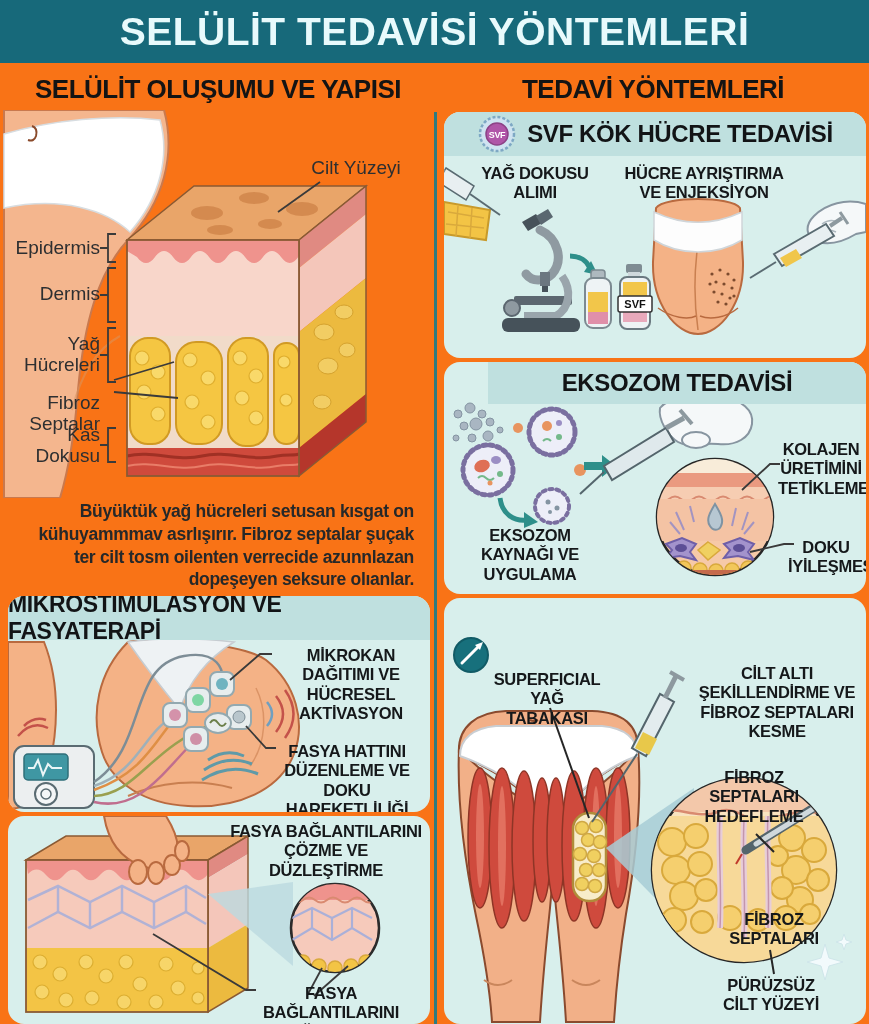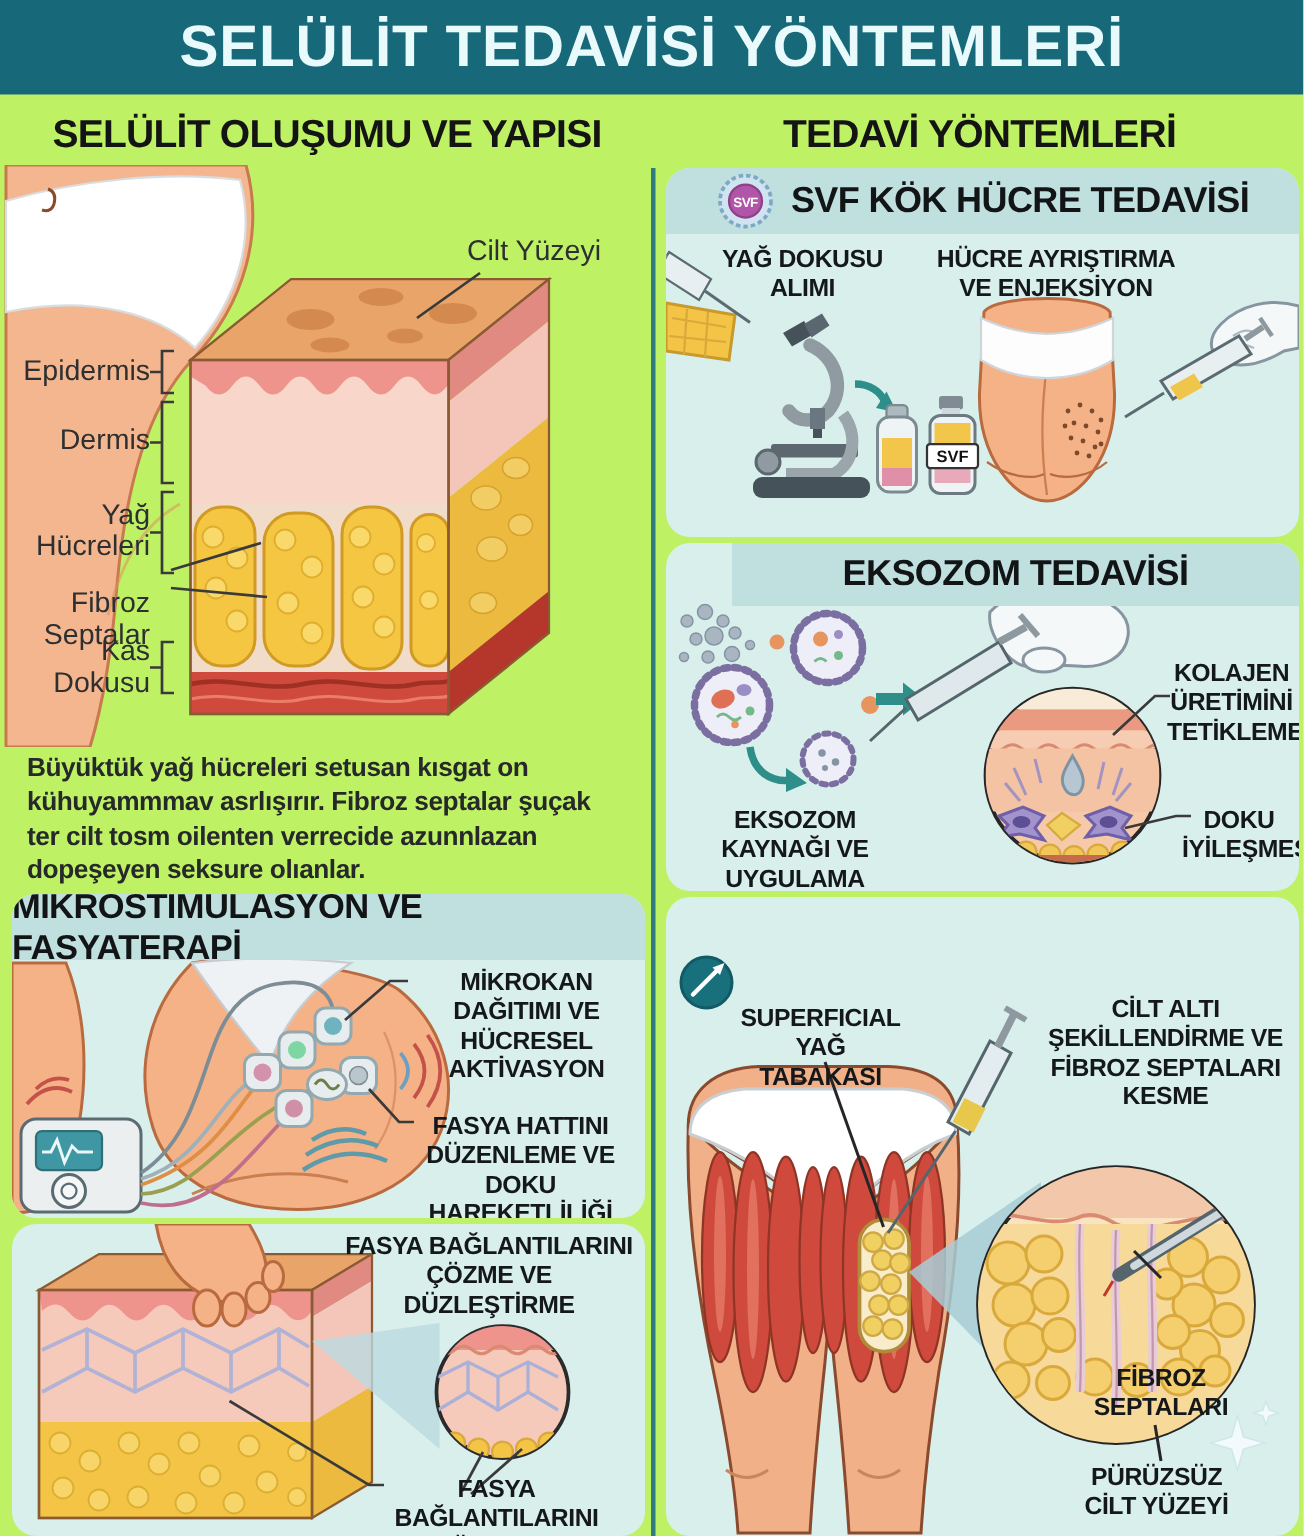--- a/index.html
+++ b/index.html
@@ -1,31 +1,31 @@
 <!DOCTYPE html>
 <html><head>
 <meta charset="utf-8">
 <style>
   html,body{margin:0;padding:0;background:#e8eef0;}
-  .page{position:relative;width:869px;height:1024px;background:#bef264;overflow:hidden;
+  .page{position:relative;width:869px;height:1024px;background:#f97316;overflow:hidden;
         font-family:"Liberation Sans",sans-serif;color:#1a1c1e;margin:0 auto;}
   .hdr{position:absolute;left:0;top:0;width:869px;height:63px;background:#17697a;
        display:flex;align-items:center;justify-content:center;}
   .hdr .t{font-size:39px;font-weight:bold;color:#e8fafc;letter-spacing:.5px;}
   .colhead{position:absolute;top:70px;height:38px;display:flex;align-items:center;justify-content:center;
            font-size:26px;font-weight:bold;color:#141414;letter-spacing:-.5px;}
   .divider{position:absolute;left:434px;top:112px;width:3px;height:912px;background:#2e7b80;}
   .panel{position:absolute;border-radius:16px;background:#d8efec;overflow:hidden;}
   .band{position:absolute;left:0;top:0;right:0;background:#bfe0df;display:flex;align-items:center;
         justify-content:center;font-weight:bold;color:#121416;letter-spacing:-.4px;gap:10px;}
   .art{position:absolute;left:0;top:0;}
   .cap{position:absolute;font-weight:bold;font-size:16.5px;line-height:1.18;text-align:center;
        color:#15181a;letter-spacing:-.3px;}
   .anat{position:absolute;font-size:19px;font-weight:500;color:#2d2f31;line-height:1.1;text-align:right;}
-  .para{position:absolute;left:18px;top:500px;width:396px;text-align:left;font-size:17.5px;
+  .para{position:absolute;left:18px;top:500px;width:396px;text-align:right;font-size:17.5px;
         font-weight:bold;letter-spacing:-.3px;line-height:1.3;color:#262829;}
   .sect{position:absolute;}
   svg text{font-family:"Liberation Sans",sans-serif;}
 </style>
 </head>
 <body>
 
 <div class="page">
 
   <div class="hdr">
@@ -406,21 +406,21 @@
           </g>
           <rect x="213" y="208" width="116" height="10" fill="#c56a4c"></rect>
         </g>
       </g>
       <g stroke="#3a3a3a" stroke-width="1.8" fill="none">
         <path d="M336,102 h-10 L298,128"></path>
         <path d="M350,182 h-10 L306,190"></path>
       </g>
     </svg>
     <div class="band" style="height:42px;font-size:24px;margin-left:44px;">EKSOZOM TEDAVİSİ</div>
-    <div class="cap" style="left:10px;top:176px;width:152px;">EKSOZOM KAYNAĞI VE UYGULAMA</div>
+    <div class="cap" style="left:10px;top:164px;width:152px;">EKSOZOM KAYNAĞI VE UYGULAMA</div>
     <div class="cap" style="left:334px;top:78px;width:86px;">KOLAJEN ÜRETİMİNİ TETİKLEME</div>
     <div class="cap" style="left:344px;top:176px;width:76px;">DOKU İYİLEŞMESİ</div>
   </div>
 
   <div class="panel" style="left:444px;top:598px;width:422px;height:426px;">
     <svg class="art" width="422" height="426" viewBox="0 0 422 426">
       <g>
         <circle cx="27" cy="57" r="17" fill="#17707c" stroke="#115b66" stroke-width="2"></circle>
         <path d="M18,65 L34,49" stroke="#ffffff" stroke-width="3" stroke-linecap="round"></path>
         <polygon points="31,47 39,44 36,52" fill="#ffffff"></polygon>
@@ -522,17 +522,18 @@
         <path d="M312,236 L330,254"></path>
         <path d="M326,352 L330,376"></path>
       </g>
       <g>
         <polygon points="381,346 385,360 399,364 385,368 381,382 377,368 363,364 377,360" fill="#f2fafc" stroke="#cfe6ea"></polygon>
         <polygon points="400,336 402,342 408,344 402,346 400,352 398,346 392,344 398,342" fill="#f2fafc" stroke="#cfe6ea"></polygon>
       </g>
     </svg>
     <div class="cap" style="left:44px;top:72px;width:118px;">SUPERFICIAL YAĞ TABAKASI</div>
     <div class="cap" style="left:252px;top:66px;width:162px;">CİLT ALTI ŞEKİLLENDİRME VE FİBROZ SEPTALARI KESME</div>
+    <div class="cap" style="left:256px;top:170px;width:108px;">FİBROZ SEPTALARI HEDEFLEME</div>
     <div class="cap" style="left:282px;top:312px;width:96px;">FİBROZ SEPTALARI</div>
     <div class="cap" style="left:268px;top:378px;width:118px;">PÜRÜZSÜZ CİLT YÜZEYİ</div>
   </div>
 
 </div>
 
 </body></html>

